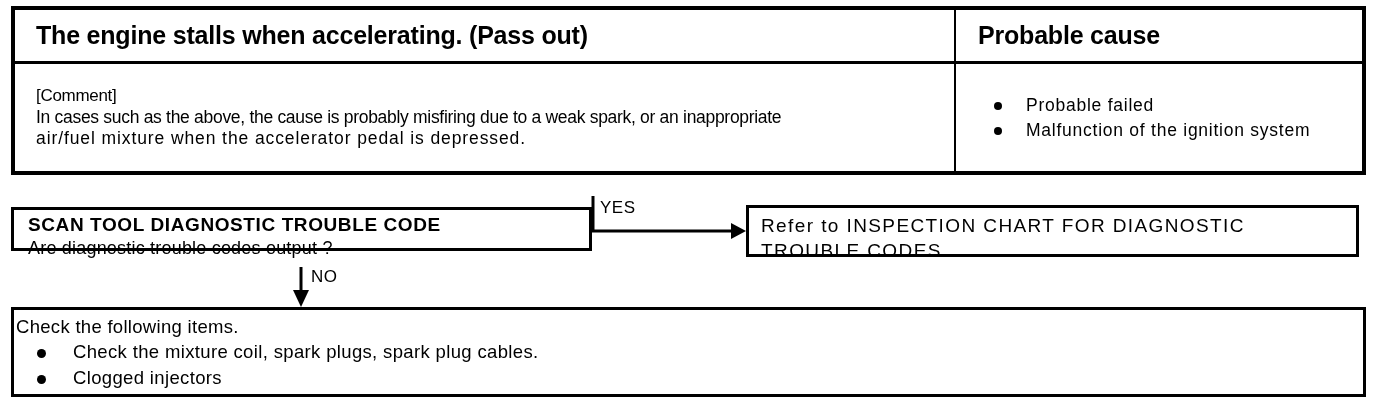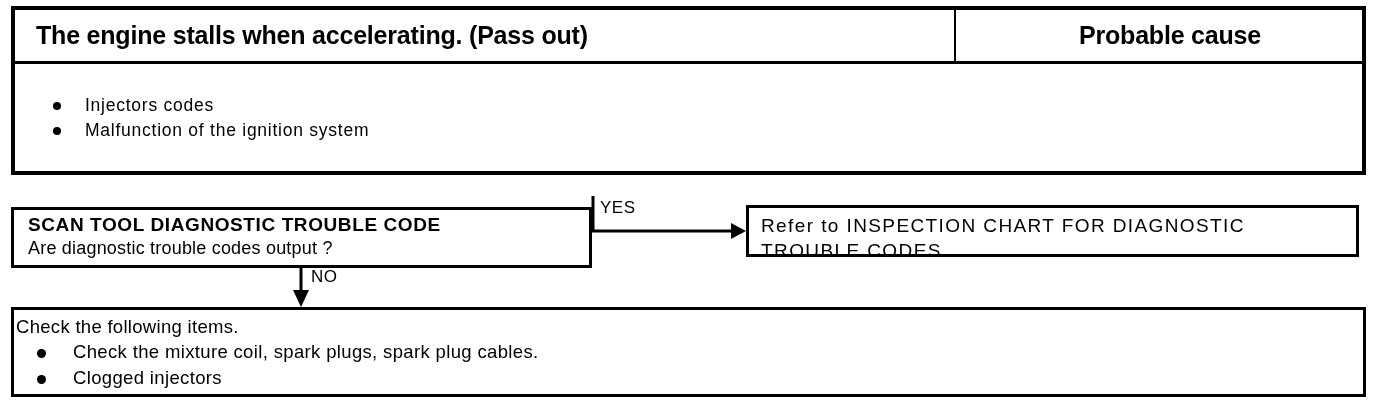--- a/index.html
+++ b/index.html
@@ -59,21 +59,20 @@
     padding-left: 21px;
     letter-spacing: -0.2px;
     white-space: nowrap;
   }
   .header-cause {
     font-size: 25px;
     font-weight: bold;
     padding-left: 22px;
     letter-spacing: -0.2px;
     white-space: nowrap;
-    text-align: center;
   }
   .comment-block {
     padding: 0 10px 0 21px;
     line-height: 21.5px;
   }
   .comment-label {
     font-size: 17px;
     letter-spacing: -0.3px;
   }
   .comment-line {
@@ -109,21 +108,21 @@
     background: #000;
     border-radius: 50%;
   }
 
   
   .decision-box {
     position: absolute;
     left: 11px;
     top: 207px;
     width: 581px;
-    height: 61px;
+    height: 44px;
     border: 3px solid #000;
     box-sizing: border-box;
     padding: 4px 0 0 14px;
   }
   .decision-title {
     font-size: 19px;
     font-weight: bold;
     letter-spacing: 0.6px;
     white-space: nowrap;
   }
@@ -206,23 +205,30 @@
 <div class="symptom-table">
   <div class="table-header-row">
     <div class="cell-left">
       <div class="header-title">The engine stalls when accelerating. (Pass out)</div>
     </div>
     <div class="cell-right">
       <div class="header-cause">Probable cause</div>
     </div>
   </div>
   <div class="table-body-row">
+    <div class="cell-left">
+      <div class="comment-block">
+        <div class="comment-label">[Comment]</div>
+        <div class="comment-line">In cases such as the above, the cause is probably misfiring due to a weak spark, or an inappropriate</div>
+        <div class="comment-line spaced">air/fuel mixture when the accelerator pedal is depressed.</div>
+      </div>
+    </div>
     <div class="cell-right">
       <ul class="bullet-list">
-        <li class="bullet-item">Injectors codes</li>
+        <li class="bullet-item">Probable failed</li>
         <li class="bullet-item">Malfunction of the ignition system</li>
       </ul>
     </div>
   </div>
 </div>
 
 <div class="decision-box">
   <div class="decision-title">SCAN TOOL DIAGNOSTIC TROUBLE CODE</div>
   <div class="decision-question">Are diagnostic trouble codes output ?</div>
 </div>

